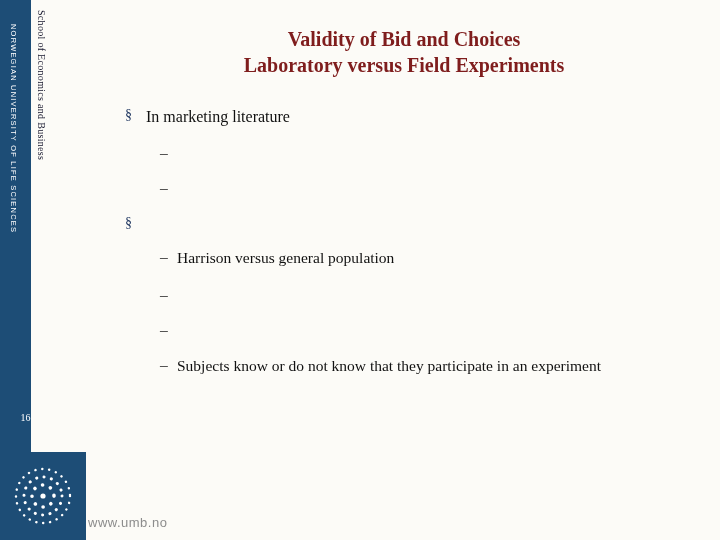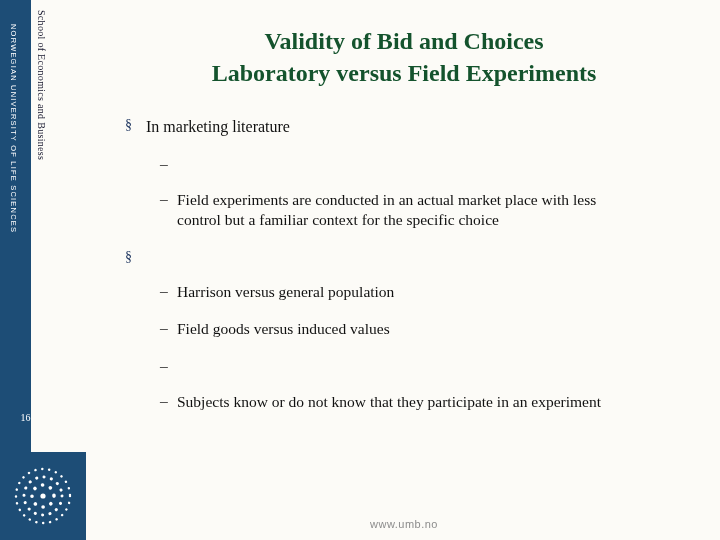--- a/index.html
+++ b/index.html
@@ -64,41 +64,40 @@
   }
 
   
   .content {
     position: absolute;
     left: 88px; top: 0; right: 0; bottom: 0;
   }
   .title {
     margin-top: 26px;
     text-align: center;
-    color: #14532d;
+    color: #7f1d1d;
     font-weight: bold;
-    font-size: 24px;
+    font-size: 20px;
     line-height: 1.32;
   }
   .bullets { margin-top: 27px; }
   .row { display: flex; align-items: flex-start; margin-bottom: 17px; color: #111; }
   .row .text { line-height: 1.33; }
   .l1 { padding-left: 37px; font-size: 16px; }
   .l1 .marker { width: 21px; flex: 0 0 21px; color: #1f3660; font-size: 14px; padding-top: 1px; }
   .l1 .text { max-width: 485px; }
   .l2 { padding-left: 72px; font-size: 15.5px; }
   .l2 .marker { width: 17px; flex: 0 0 17px; color: #111; }
   .l2 .text { max-width: 450px; }
 
   .footer {
     position: absolute;
     left: 0; right: 0; bottom: 10px;
-    text-align: center;
     font-family: "Liberation Sans", sans-serif;
-    font-size: 11px;
+    font-size: 13px;
     color: #8c8c8c;
     letter-spacing: 0.5px;
   }
 </style>
 </head>
 <body>
 
 <div class="slide">
 
   <div class="band"></div>
@@ -131,35 +130,33 @@
         <span class="marker">§</span>
         <div class="text">In marketing literature</div>
       </div>
 
       <div class="row l2">
         <span class="marker">–</span>
       </div>
 
       <div class="row l2">
         <span class="marker">–</span>
-        <div class="text">Field experiments are conducted in an actual market place with less control but a familiar context for the specific choice</div>
       </div>
 
       <div class="row l1">
         <span class="marker">§</span>
       </div>
 
       <div class="row l2">
         <span class="marker">–</span>
         <div class="text">Harrison versus general population</div>
       </div>
 
       <div class="row l2">
         <span class="marker">–</span>
-        <div class="text">Field goods versus induced values</div>
       </div>
 
       <div class="row l2">
         <span class="marker">–</span>
       </div>
 
       <div class="row l2">
         <span class="marker">–</span>
         <div class="text">Subjects know or do not know that they participate in an experiment</div>
       </div>

